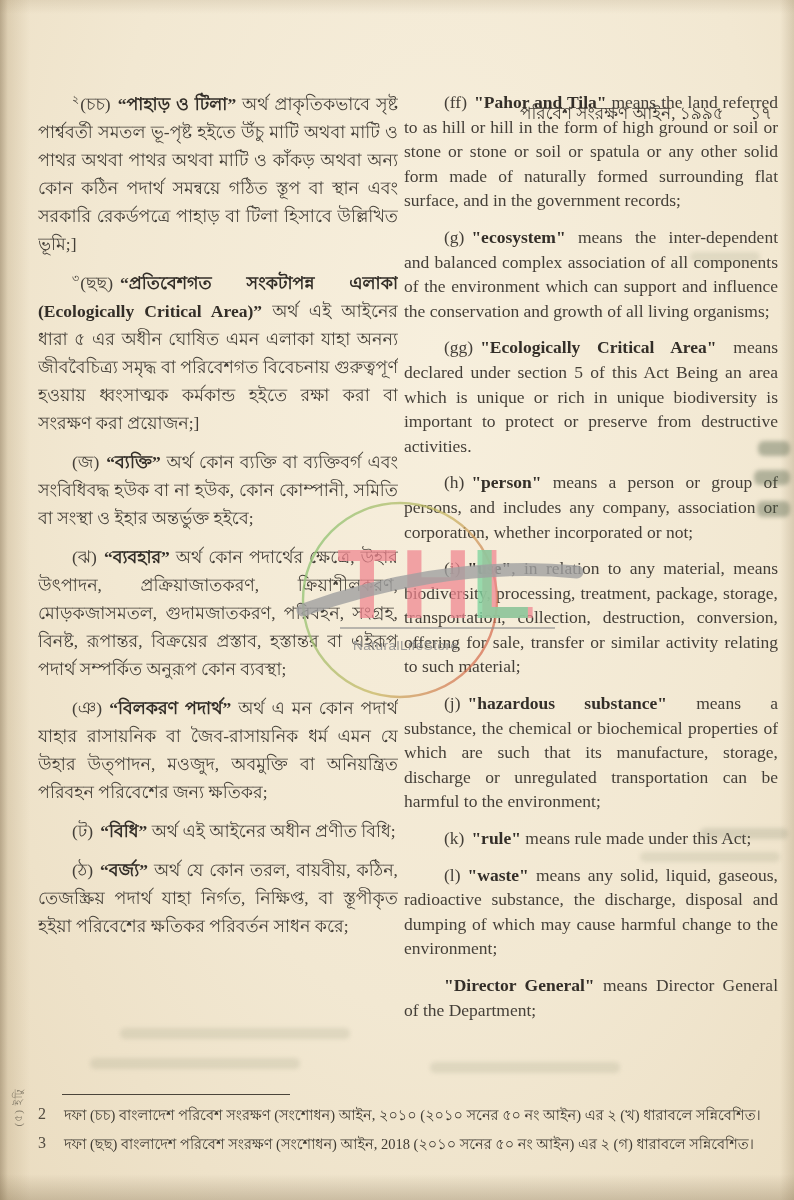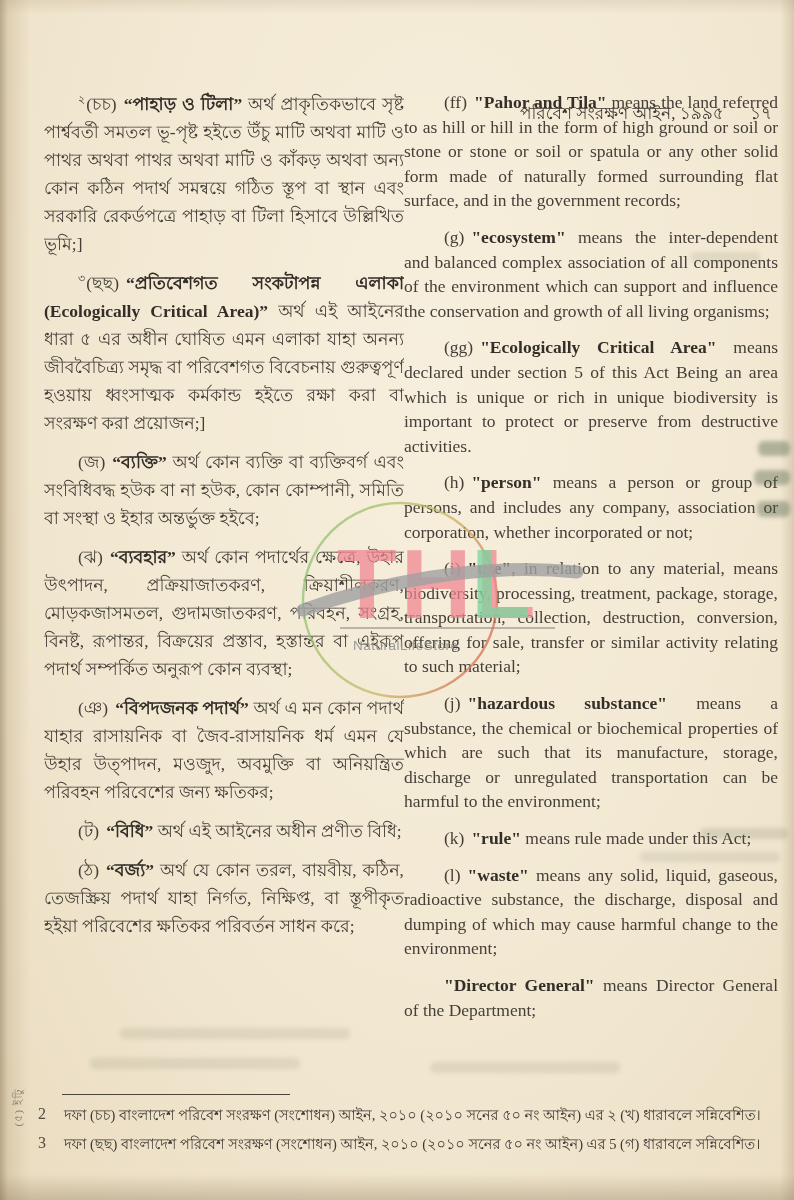--- a/index.html
+++ b/index.html
@@ -23,21 +23,21 @@
     background:linear-gradient(180deg, rgba(160,140,105,.18) 0px, rgba(0,0,0,0) 14px);}
 
   .header{
     position:absolute;top:60px;right:22px;
     font-family:"Liberation Serif", serif;
     font-size:17px;color:#3d3832;white-space:nowrap;margin-top:40px;
   }
   .header .pgnum{margin-left:26px;}
 
   .col{position:absolute;top:90px;overflow:hidden;color:#443f38;}
-  .left-col{left:44px;width:360px;height:960px;
+  .left-col{left:38px;width:360px;height:960px;
     font-size:17.5px;line-height:28px;text-align:justify;}
   .right-col{left:404px;width:374px;height:968px;
     font-family:"Liberation Serif", serif;
     font-size:17.5px;line-height:24.6px;text-align:justify;}
   .para{margin:0 0 11px 0;text-indent:34px;}
   .right-col .para{text-indent:40px;margin-bottom:12px;}
   .para b{color:#332e28;}
   .clause{margin-right:7px;}
   .fnref{font-size:11px;line-height:0;margin-right:1px;color:#443f38;}
 
@@ -81,21 +81,21 @@
 
       <p class="para bn"><sup class="fnref">২</sup><span class="clause">(চচ)</span><b class="term">“পাহাড় ও টিলা”</b><span class="rest"> অর্থ প্রাকৃতিকভাবে সৃষ্ট পার্শ্ববর্তী সমতল ভূ-পৃষ্ট হইতে উঁচু মাটি অথবা মাটি ও পাথর অথবা পাথর অথবা মাটি ও কাঁকড় অথবা অন্য কোন কঠিন পদার্থ সমন্বয়ে গঠিত স্তূপ বা স্থান এবং সরকারি রেকর্ডপত্রে পাহাড় বা টিলা হিসাবে উল্লিখিত ভূমি;]</span></p>
 
 
       <p class="para bn"><sup class="fnref">৩</sup><span class="clause">(ছছ)</span><b class="term">“প্রতিবেশগত সংকটাপন্ন এলাকা (Ecologically Critical Area)”</b><span class="rest"> অর্থ এই আইনের ধারা ৫ এর অধীন ঘোষিত এমন এলাকা যাহা অনন্য জীববৈচিত্র্য সমৃদ্ধ বা পরিবেশগত বিবেচনায় গুরুত্বপূর্ণ হওয়ায় ধ্বংসাত্মক কর্মকান্ড হইতে রক্ষা করা বা সংরক্ষণ করা প্রয়োজন;]</span></p>
 
       <p class="para bn"><span class="clause">(জ)</span><b class="term">“ব্যক্তি”</b><span class="rest"> অর্থ কোন ব্যক্তি বা ব্যক্তিবর্গ এবং সংবিধিবদ্ধ হউক বা না হউক, কোন কোম্পানী, সমিতি বা সংস্থা ও ইহার অন্তর্ভুক্ত হইবে;</span></p>
 
       <p class="para bn"><span class="clause">(ঝ)</span><b class="term">“ব্যবহার”</b><span class="rest"> অর্থ কোন পদার্থের ক্ষেত্রে, উহার উৎপাদন, প্রক্রিয়াজাতকরণ, ক্রিয়াশীলকরণ, মোড়কজাসমতল, গুদামজাতকরণ, পরিবহন, সংগ্রহ, বিনষ্ট, রূপান্তর, বিক্রয়ের প্রস্তাব, হস্তান্তর বা এইরূপ পদার্থ সম্পর্কিত অনুরূপ কোন ব্যবস্থা;</span></p>
 
-      <p class="para bn"><span class="clause">(ঞ)</span><b class="term">“বিপদজনক পদার্থ”</b><span class="rest"> অর্থ এ মন কোন পদার্থ যাহার রাসায়নিক বা জৈব-রাসায়নিক ধর্ম এমন যে উহার উত্পাদন, মওজুদ, অবমুক্তি বা অনিয়ন্ত্রিত পরিবহন পরিবেশের জন্য ক্ষতিকর;</span></p>
+      <p class="para bn"><span class="clause">(ঞ)</span><b class="term">“বিলকরণ পদার্থ”</b><span class="rest"> অর্থ এ মন কোন পদার্থ যাহার রাসায়নিক বা জৈব-রাসায়নিক ধর্ম এমন যে উহার উত্পাদন, মওজুদ, অবমুক্তি বা অনিয়ন্ত্রিত পরিবহন পরিবেশের জন্য ক্ষতিকর;</span></p>
 
       <p class="para bn"><span class="clause">(ট)</span><b class="term">“বিধি”</b><span class="rest"> অর্থ এই আইনের অধীন প্রণীত বিধি;</span></p>
 
       <p class="para bn"><span class="clause">(ঠ)</span><b class="term">“বর্জ্য”</b><span class="rest"> অর্থ যে কোন তরল, বায়বীয়, কঠিন, তেজস্ক্রিয় পদার্থ যাহা নির্গত, নিক্ষিপ্ত, বা স্তূপীকৃত হইয়া পরিবেশের ক্ষতিকর পরিবর্তন সাধন করে;</span></p>
 
     </div>
 
   <div class="col right-col">
 
       <p class="para en"><span class="clause">(ff)</span><b class="term">"Pahor and Tila"</b><span class="rest"> means the land referred to as hill or hill in the form of high ground or soil or stone or stone or soil or spatula or any other solid form made of naturally formed surrounding flat surface, and in the government records;</span></p>
@@ -147,20 +147,20 @@
     <div class="fn-rule"></div>
     <div>
 
         <div class="fn">
           <span class="fn-num">2</span>
           <span class="fn-text">দফা (চচ) বাংলাদেশ পরিবেশ সংরক্ষণ (সংশোধন) আইন, ২০১০ (২০১০ সনের ৫০ নং আইন) এর ২ (খ) ধারাবলে সন্নিবেশিত।</span>
         </div>
 
         <div class="fn">
           <span class="fn-num">3</span>
-          <span class="fn-text">দফা (ছছ) বাংলাদেশ পরিবেশ সংরক্ষণ (সংশোধন) আইন, ২০১০ (২০১০ সনের ৫০ নং আইন) এর 5 (গ) ধারাবলে সন্নিবেশিত।</span>
+          <span class="fn-text">দফা (ছছ) বাংলাদেশ পরিবেশ সংরক্ষণ (সংশোধন) আইন, 2018 (২০১০ সনের ৫০ নং আইন) এর ২ (গ) ধারাবলে সন্নিবেশিত।</span>
         </div>
       </div>
   </div>
 
   <div class="spine-mark">(৫) ইঢ়ুি</div>
 
 </div>
 
 </body></html>

